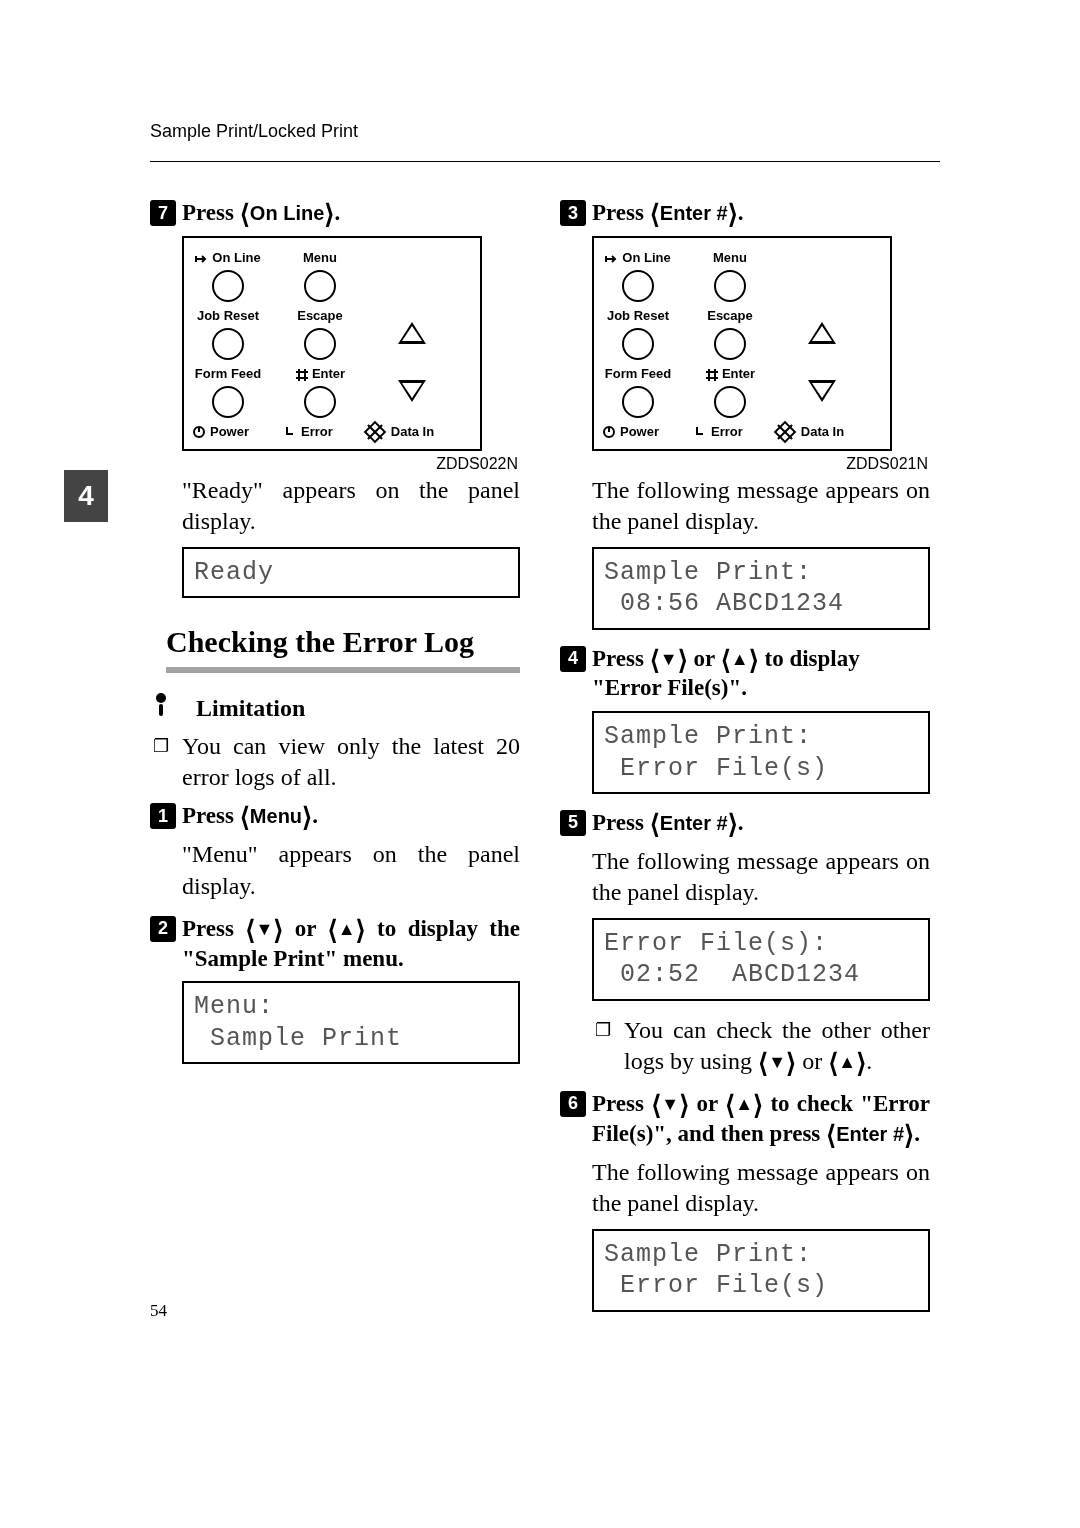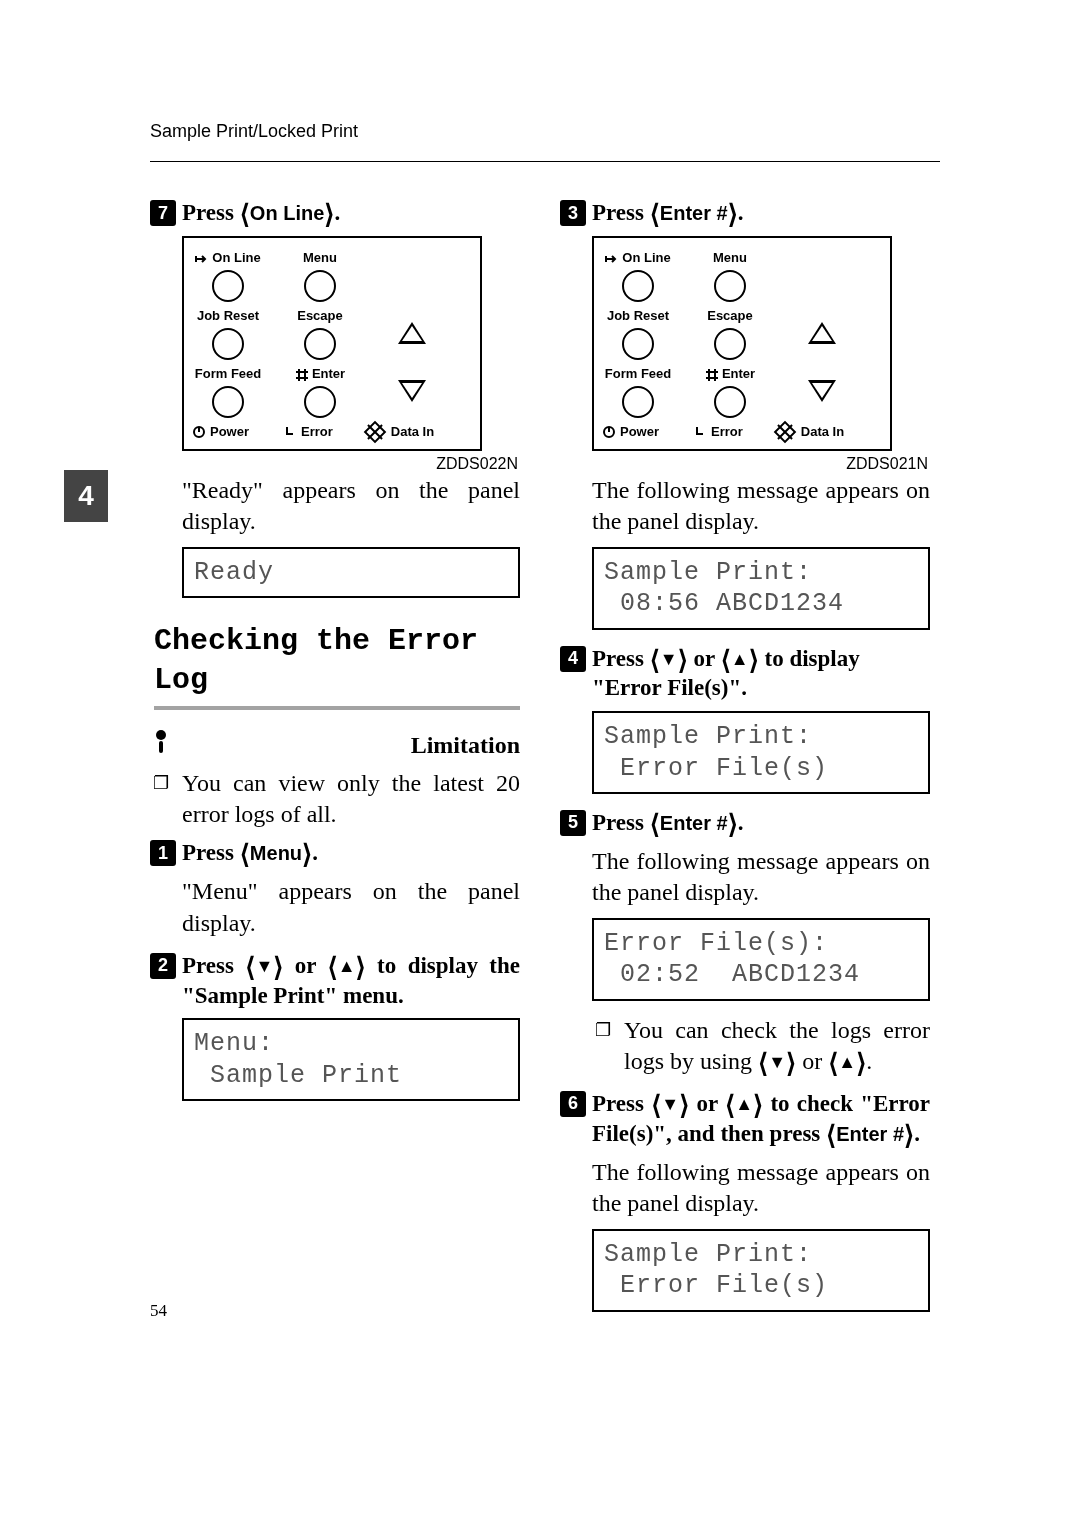--- a/index.html
+++ b/index.html
@@ -67,33 +67,33 @@
     font-size:25px;
     border:2px solid #000;
     padding:8px 10px;
     margin:8px 0 14px 32px;
     color:#555;
     letter-spacing:1px;
     white-space:pre;
     line-height:1.25;
   }
   .h2{
-    font-family:Liberation Mono, monospace;
+    font-family:Liberation Serif, serif;
     font-weight:bold;
     font-size:30px;
-    border-bottom:4px solid #a3a3a3;
+    border-bottom:6px solid #a3a3a3;
     padding-bottom:6px;
-    margin:24px 0 18px 4px;
+    margin:24px 0 18px 16px;
   }
   .sub-head{
     font-family:"Times New Roman",serif;
     font-weight:bold;
     font-size:24px;
     margin:4px 0 6px 0;
-    display:flex;align-items:center;gap:24px;justify-content:space-between;
+    display:flex;align-items:center;gap:24px;
   }
   .sub-ico{
     font-family:Arial,Helvetica,sans-serif;
     font-size:26px;font-weight:bold;
     width:22px;text-align:center;
   }
   .note-ico svg{width:20px;height:20px;}
   .panel-wrap{margin:6px 0 0 32px;}
   .panel{
     border:2px solid #000;
@@ -376,21 +376,21 @@
             <span>Press </span><span class="brkt">⟨</span><span class="key">Enter #</span><span class="brkt">⟩</span><span>.</span>
           </span>
         </div>
         <div class="body-text">The following message appears on the panel display.</div>
         <div class="lcd">Error File(s):
  02:52  ABCD1234</div>
 
         <div class="bullet-row" style="padding-left:32px">
           <span class="bullet-sym">❐</span>
           <span>
-            <span>You can check the logs error logs by using </span><span class="brkt">⟨</span><span class="arrow-key">▼</span><span class="brkt">⟩</span><span> or </span><span class="brkt">⟨</span><span class="arrow-key">▲</span><span class="brkt">⟩</span><span>.</span>
+            <span>You can check the other other logs by using </span><span class="brkt">⟨</span><span class="arrow-key">▼</span><span class="brkt">⟩</span><span> or </span><span class="brkt">⟨</span><span class="arrow-key">▲</span><span class="brkt">⟩</span><span>.</span>
           </span>
         </div>
       </div>
 
       <div class="step">
         <div class="step-head">
           <span class="step-num">6</span>
           <span class="txt" style="text-align:justify">
             <span>Press </span><span class="brkt">⟨</span><span class="arrow-key">▼</span><span class="brkt">⟩</span><span> or </span><span class="brkt">⟨</span><span class="arrow-key">▲</span><span class="brkt">⟩</span><span> to check "Error File(s)", and then press </span><span class="brkt">⟨</span><span class="key">Enter #</span><span class="brkt">⟩</span><span>.</span>
           </span>

